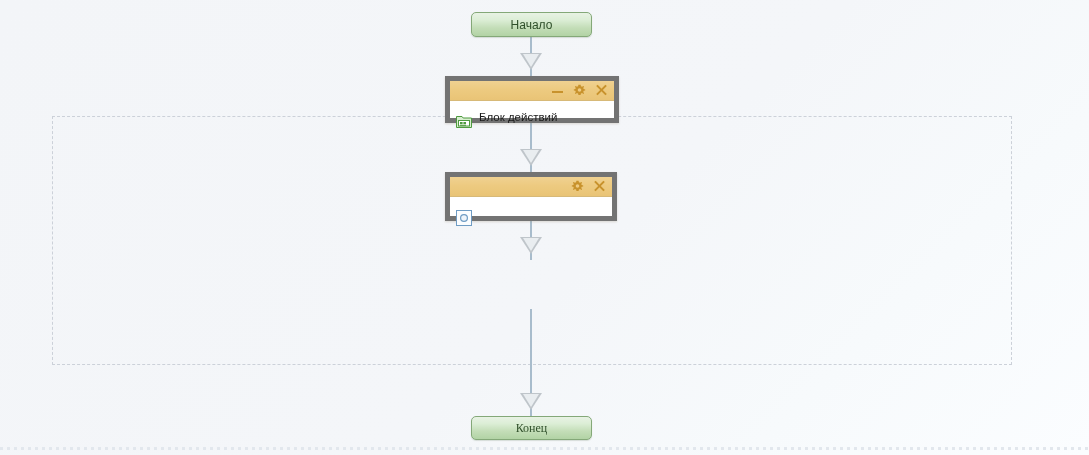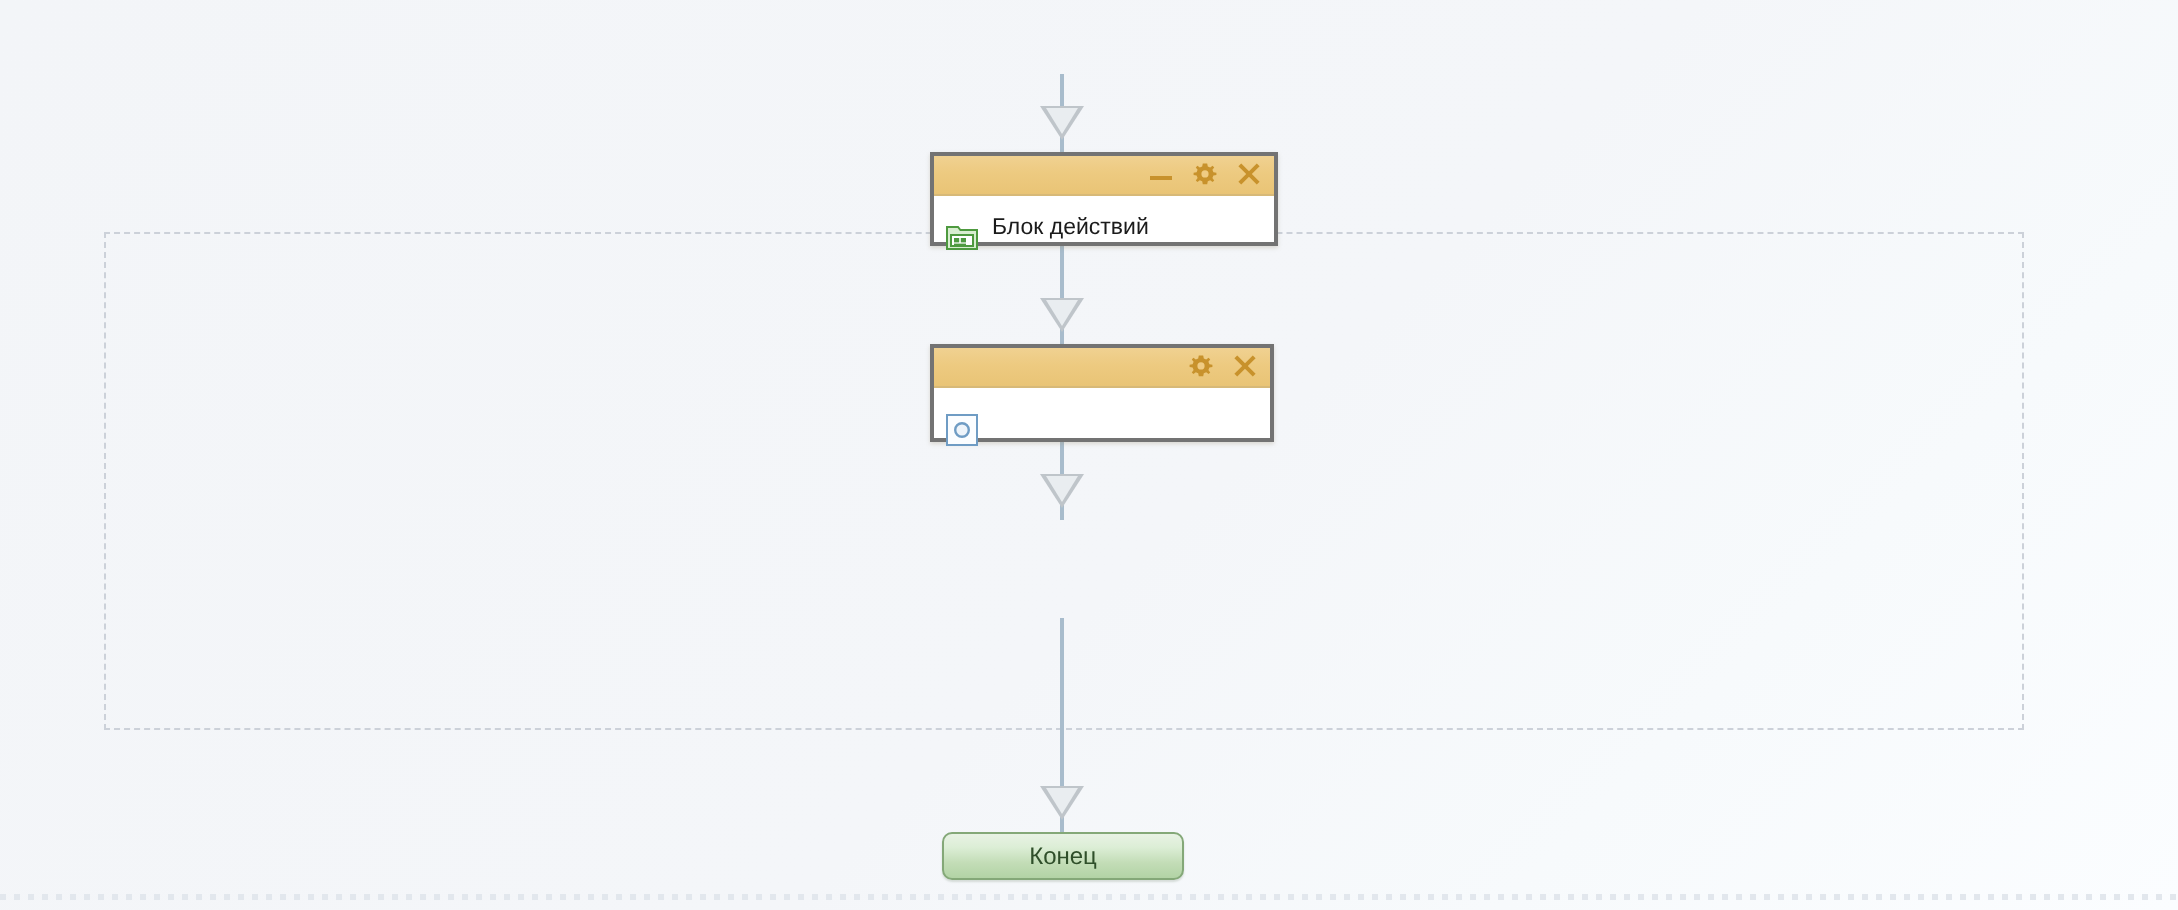--- a/index.html
+++ b/index.html
@@ -76,24 +76,23 @@
     height: 0;
     border-left: 8px solid transparent;
     border-right: 8px solid transparent;
     border-top: 13px solid #e9edf0;
   }
 
   
   .block {
     position: absolute;
     box-sizing: border-box;
-    border: 2px solid #737373;
+    border: 5px solid #737373;
     background: #15803d;
     box-shadow: 0 1px 2px rgba(150,140,110,0.28);
-    margin-left: 20px;
   }
   .block-header {
     height: 20px;
     box-sizing: border-box;
     background: linear-gradient(to bottom, #f0d191 0%, #edca80 45%, #e9c476 100%);
     border-bottom: 1px solid #d7b978;
     display: flex;
     align-items: center;
     justify-content: flex-end;
     padding-right: 6px;
@@ -168,20 +167,23 @@
 
   <div class="conn-line" id="cl1" style="left: 530px; top: 123px; height: 49px;"></div>
   <div class="conn-arrow" id="ca1" style="left: 520px; top: 149px;"></div>
 
   <div class="conn-line" id="cl2" style="left: 530px; top: 221px; height: 39px;"></div>
   <div class="conn-arrow" id="ca2" style="left: 520px; top: 237px;"></div>
 
   <div class="conn-line" id="cl3" style="left: 530px; top: 309px; height: 107px;"></div>
   <div class="conn-arrow" id="ca3" style="left: 520px; top: 393px;"></div>
 
+  <div class="terminator" id="node-start" style="left: 471px; top: 12px; width: 121px; height: 25px;">
+    <span>Начало</span>
+  </div>
 
   <div class="block blk1" id="block-0" style="left: 445px; top: 76px; width: 174px; height: 47px;">
     <div class="block-header">
       <span class="hdr-btn ico-minimize"></span>
       <span class="hdr-btn ico-gear">
         <svg width="13" height="13" viewBox="0 0 13 13">
           <path d="M6.5 0.8 L7.6 0.8 L7.9 2.3 L9.1 2.8 L10.3 1.9 L11.1 2.7 L10.2 3.9 L10.7 5.1 L12.2 5.4 L12.2 6.5 L10.7 6.8 L10.2 8.0 L11.1 9.2 L10.3 10.0 L9.1 9.1 L7.9 9.6 L7.6 11.1 L6.5 11.1 L5.4 11.1 L5.1 9.6 L3.9 9.1 L2.7 10.0 L1.9 9.2 L2.8 8.0 L2.3 6.8 L0.8 6.5 L0.8 5.4 L2.3 5.1 L2.8 3.9 L1.9 2.7 L2.7 1.9 L3.9 2.8 L5.1 2.3 L5.4 0.8 Z" fill="#c8922c"></path>
           <circle cx="6.5" cy="5.95" r="1.8" fill="#efcb83"></circle>
         </svg>
       </span>
@@ -215,19 +217,19 @@
       <span class="block-icon">
         <svg width="18" height="18" viewBox="0 0 18 18">
           <rect x="1.5" y="1.5" width="15" height="15" fill="#fbfdff" stroke="#6f9cc4" stroke-width="1"></rect>
           <circle cx="9" cy="9" r="3.4" fill="#eef4fa" stroke="#6f9cc4" stroke-width="1.2"></circle>
         </svg>
       </span>
     </div>
   </div>
 
 
-  <div class="terminator" id="node-end" style="left: 471px; top: 416px; width: 121px; height: 24px;">
+  <div class="terminator" id="node-end" style="left: 471px; top: 416px; width: 121px; height: 24px; font-family: Liberation Serif, serif;">
     <span>Конец</span>
   </div>
 
   <div class="bottom-dots" id="bottom-dots" style="top: 447px;"></div>
 
 </div>
 
 </body></html>

